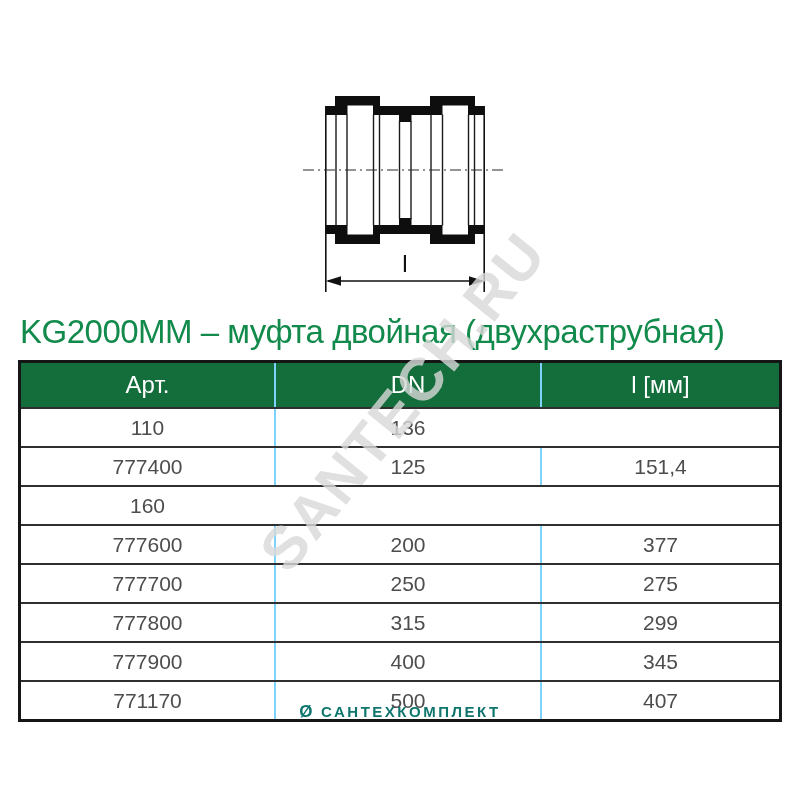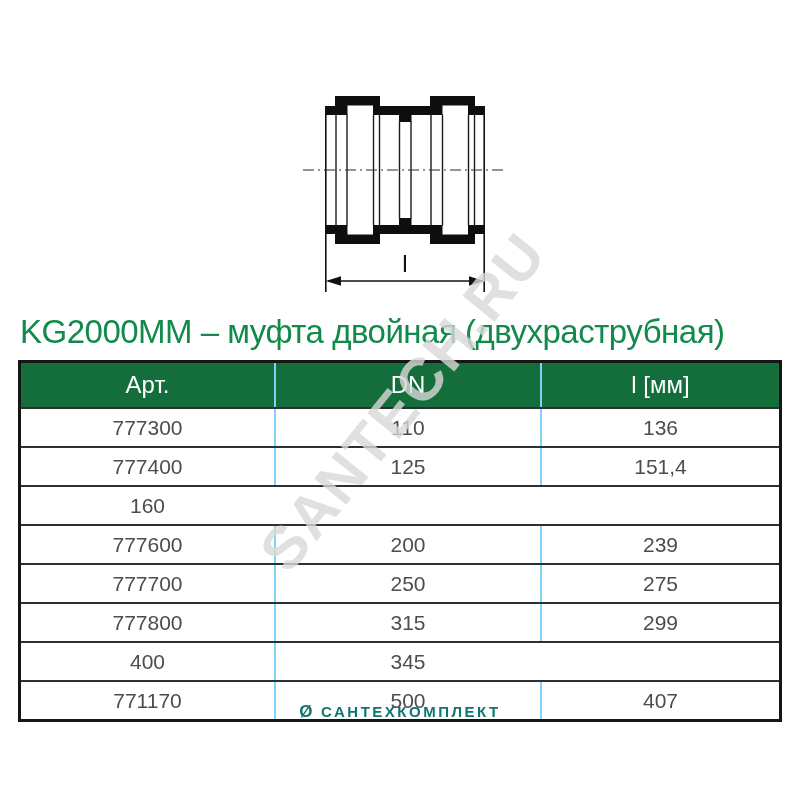--- a/index.html
+++ b/index.html
@@ -83,48 +83,48 @@
   <h1 class="page-title" style="color: rgb(18, 138, 75);">KG2000MM – муфта двойная (двухраструбная)</h1>
 
   <div class="tbl">
     <div class="trow thead" style="background: rgb(20, 110, 60);">
       <div class="cell">Арт.</div>
       <div class="cell">DN</div>
       <div class="cell">l [мм]</div>
     </div>
     <div class="tbody">
         <div class="trow">
-          <div class="cell">777300</div>
           <div class="cell">110</div>
           <div class="cell">136</div>
         </div>
         <div class="trow">
           <div class="cell">777400</div>
           <div class="cell">125</div>
           <div class="cell">151,4</div>
         </div>
         <div class="trow">
           <div class="cell">160</div>
         </div>
         <div class="trow">
           <div class="cell">777600</div>
           <div class="cell">200</div>
-          <div class="cell">239</div>
+          <div class="cell">377</div>
         </div>
         <div class="trow">
           <div class="cell">777700</div>
           <div class="cell">250</div>
           <div class="cell">275</div>
         </div>
         <div class="trow">
           <div class="cell">777800</div>
           <div class="cell">315</div>
           <div class="cell">299</div>
         </div>
         <div class="trow">
+          <div class="cell">777900</div>
           <div class="cell">400</div>
           <div class="cell">345</div>
         </div>
         <div class="trow">
           <div class="cell">771170</div>
           <div class="cell">500</div>
           <div class="cell">407</div>
         </div>
       </div>
   </div>

